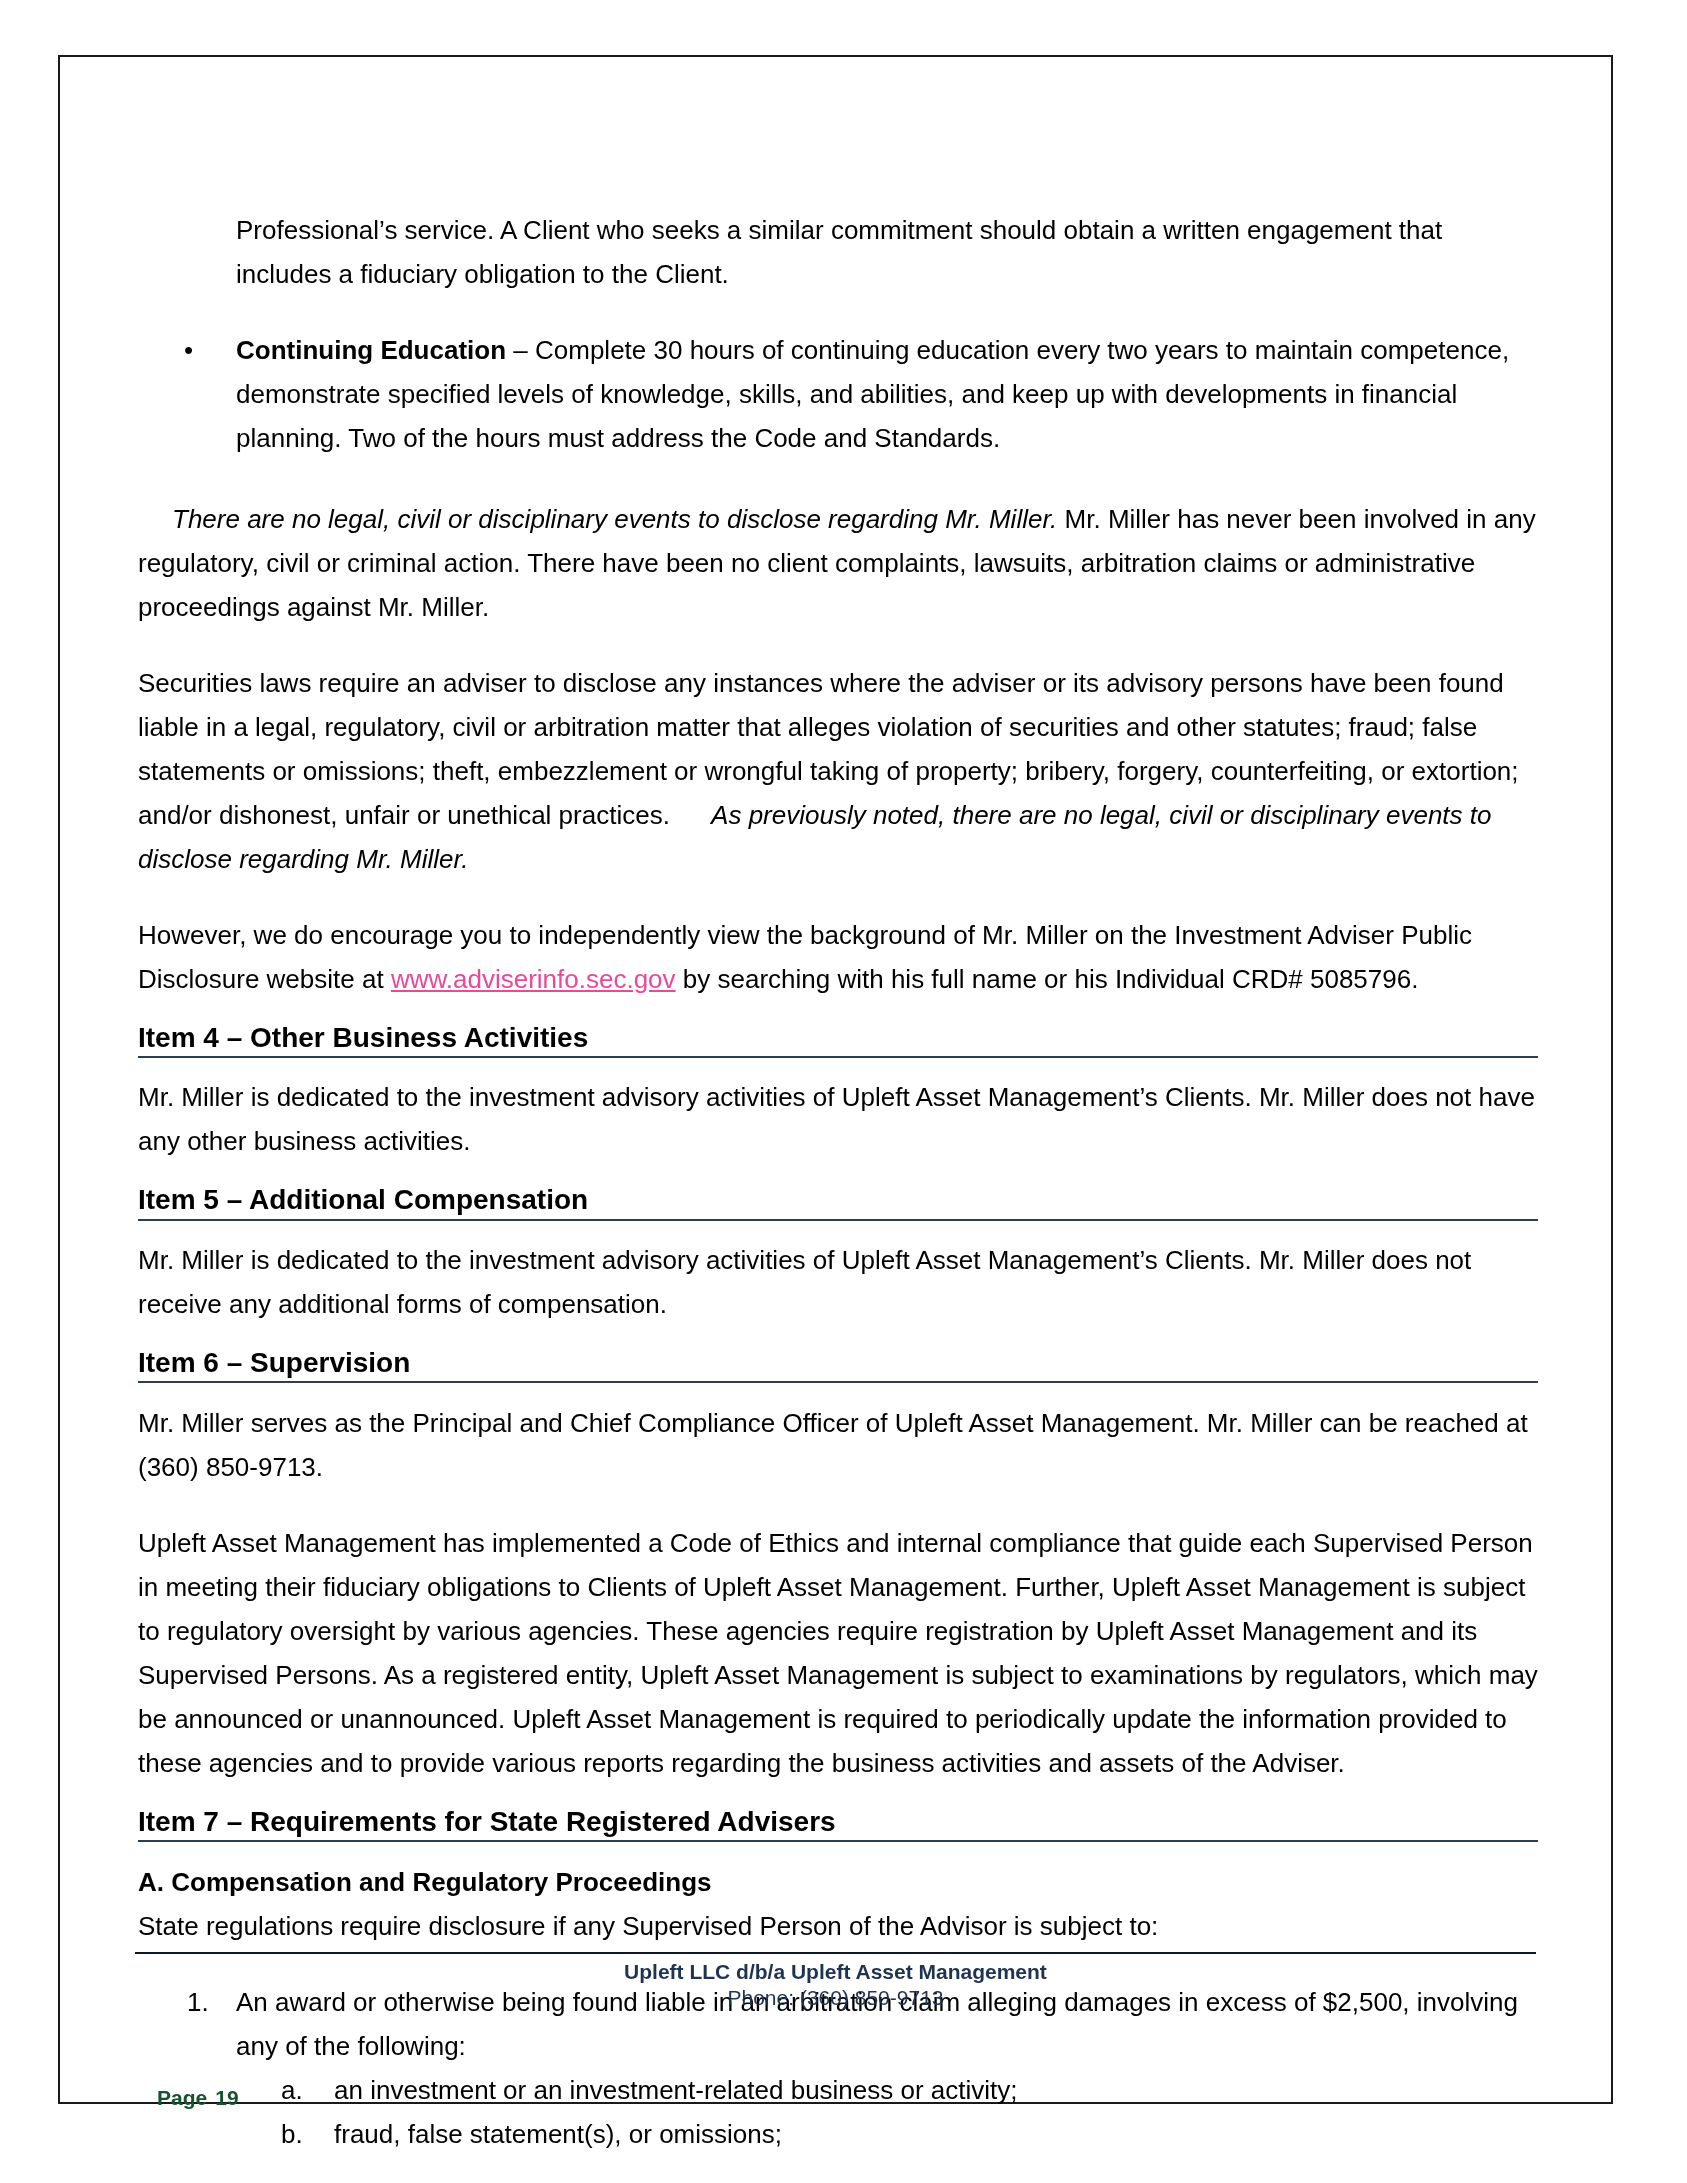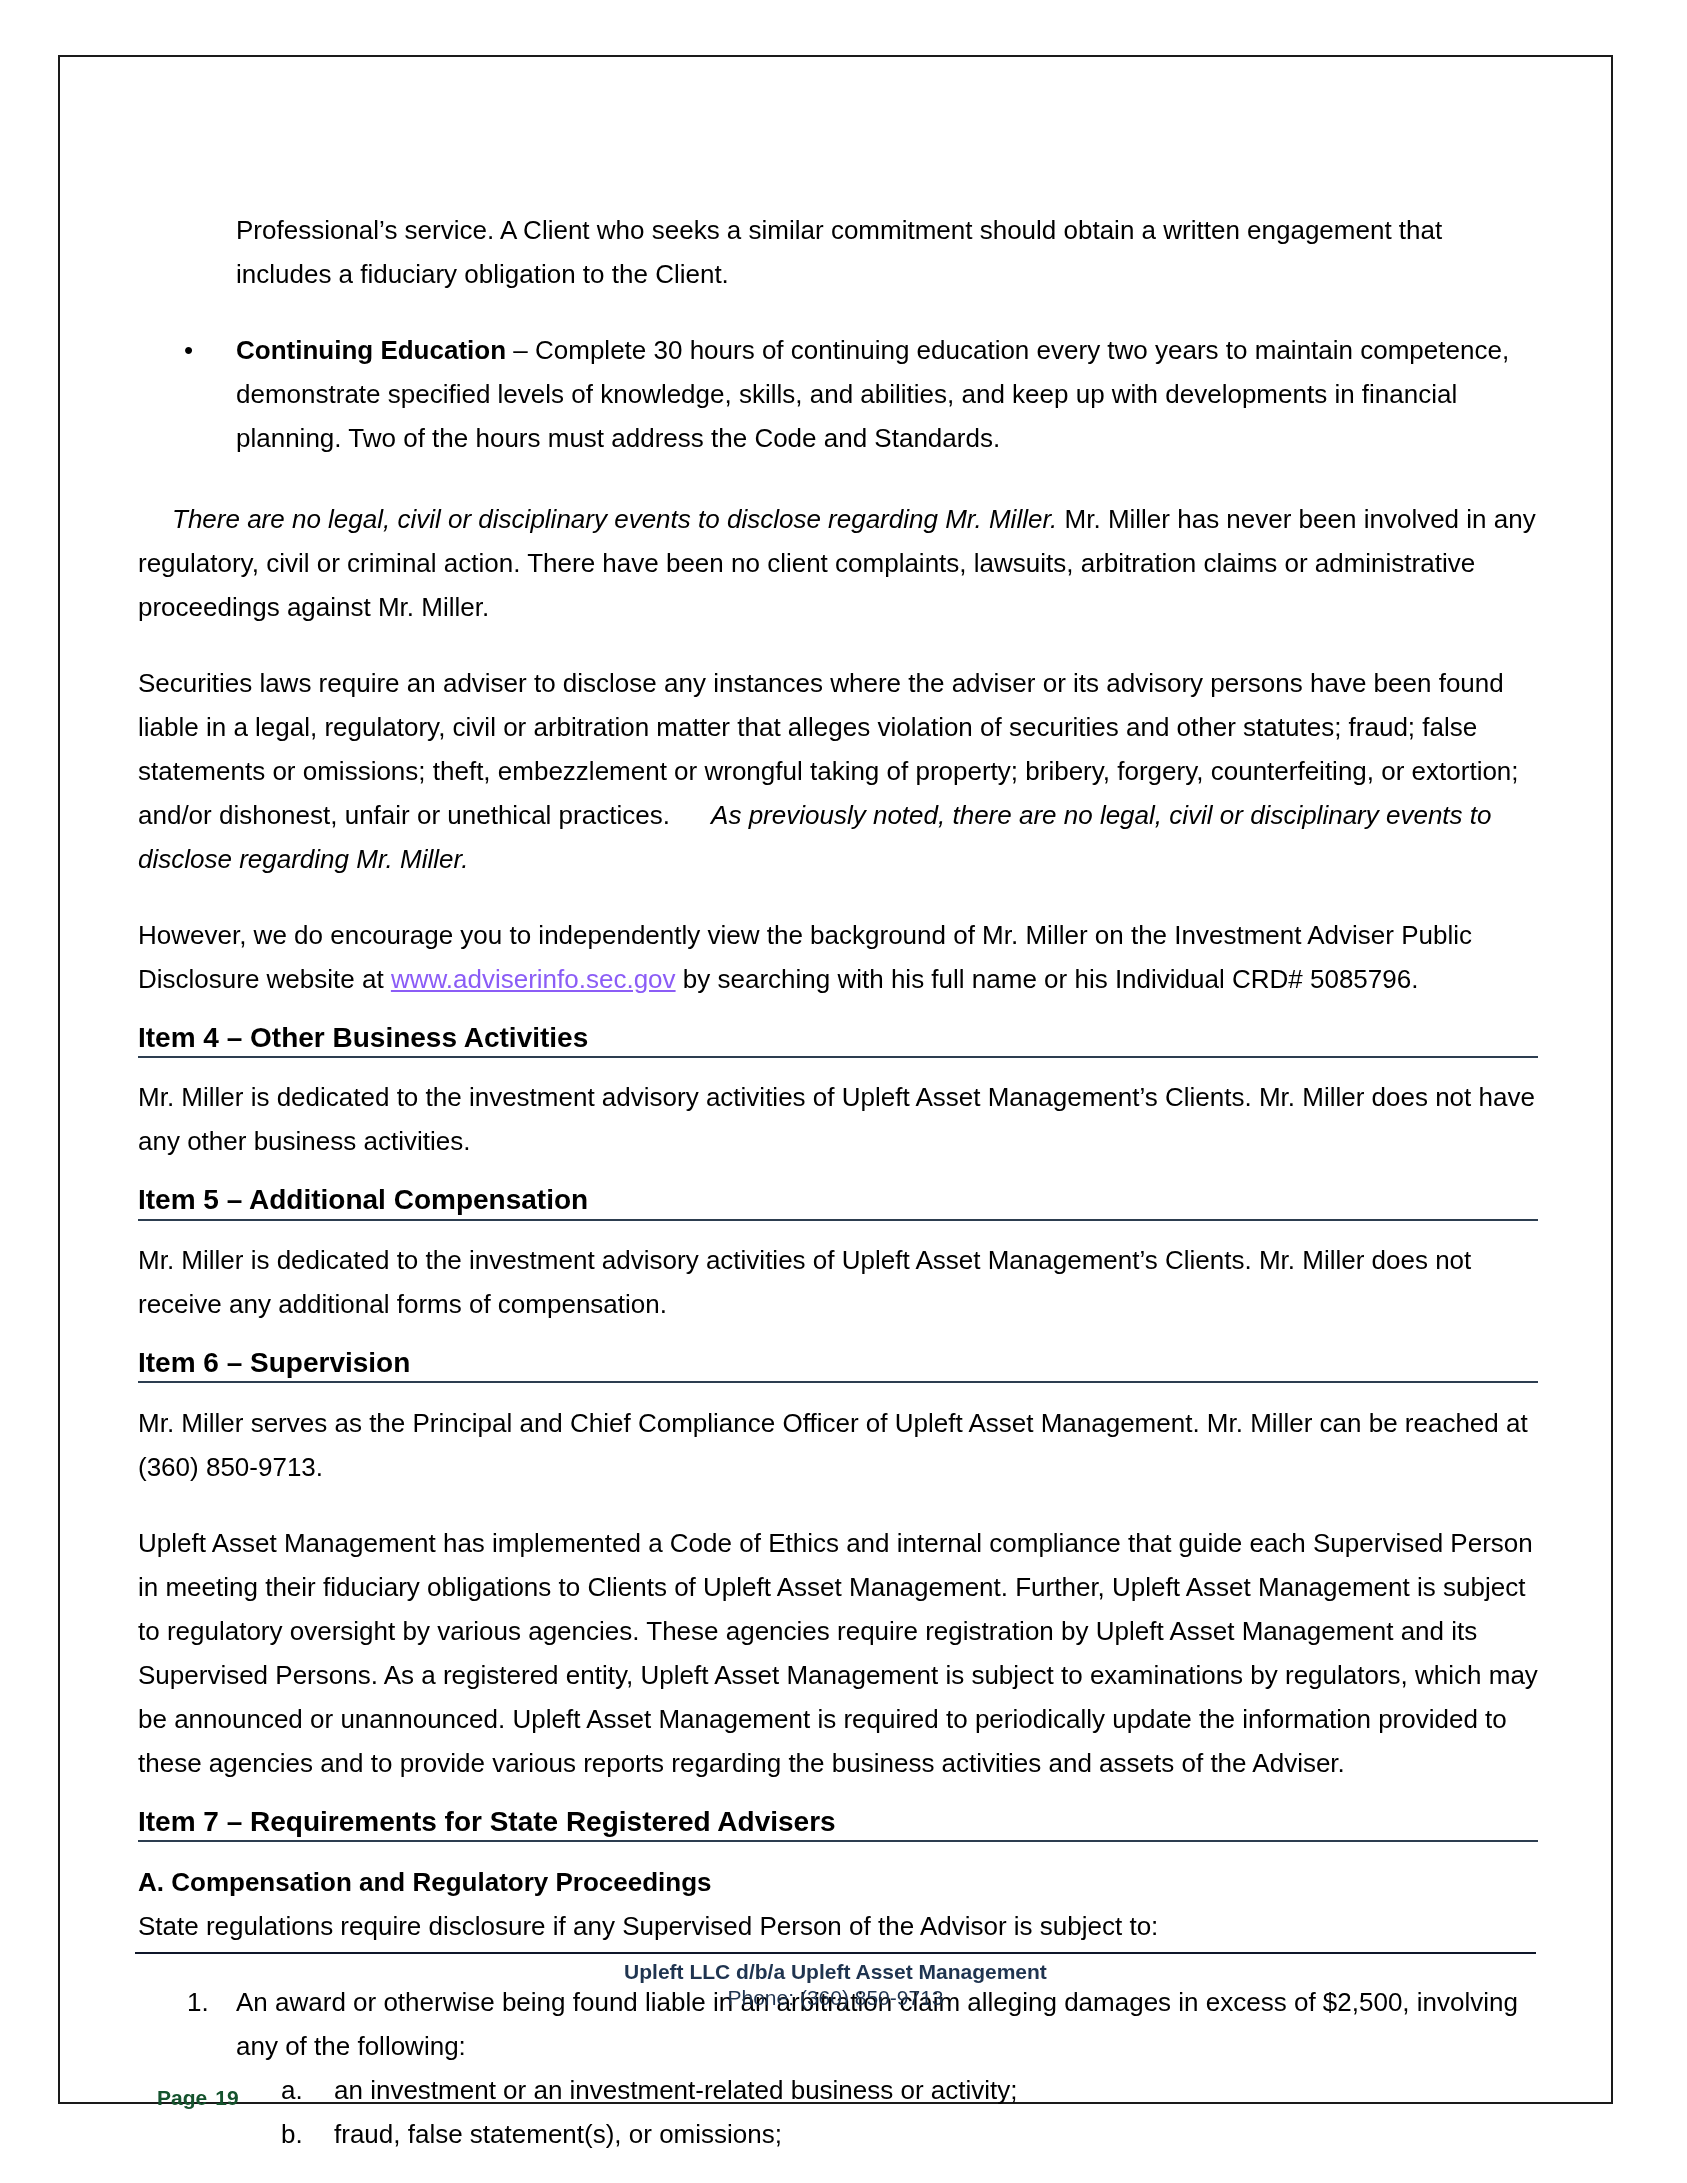--- a/index.html
+++ b/index.html
@@ -9,21 +9,21 @@
                  border: 2px solid #1a1a1a; box-sizing: border-box; }
   .content { position: absolute; left: 138px; top: 208px; width: 1400px; }
   p, .para { margin: 0; font-size: 26px; line-height: 44px; }
   .indent { padding-left: 98px; }
   .bullet-row { position: relative; padding-left: 98px; }
   .bullet-glyph { position: absolute; left: 46px; top: 0; }
   h2 { margin: 0; font-size: 28px; font-weight: bold; line-height: 35px;
        border-bottom: 2px solid #2d3e50; padding-bottom: 1.3px; }
   .bi { font-weight: normal; font-style: italic; margin-left: 34px; }
   .b { font-weight: bold; }
-  a.link { color: #8b5cf6; text-decoration: underline; }
+  a.link { color: #ec4899; text-decoration: underline; }
   .gap-s { height: 17.5px; }
   .gap-m { height: 32px; }
   .gap-h { height: 19px; }
   .num-row { position: relative; padding-left: 98px; }
   .num-glyph { position: absolute; left: 49px; top: 0; }
   .alpha-row { position: relative; padding-left: 196px; }
   .alpha-glyph { position: absolute; left: 143px; top: 0; }
   .footer { position: absolute; left: 135px; top: 1952px; width: 1401px;
             border-top: 2px solid #0f172a; text-align: center; color: #1f3450; }
   .footer .f1 { font-size: 21px; font-weight: bold; line-height: 26px; margin-top: 5.4px; }

